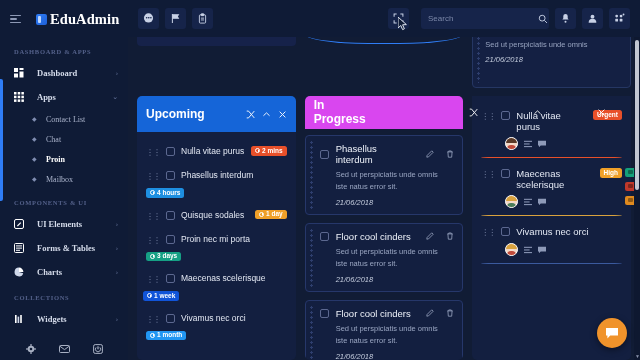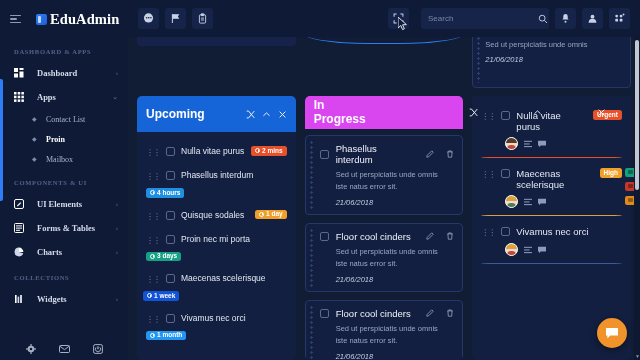--- a/index.html
+++ b/index.html
@@ -263,20 +263,24 @@
             </g>
           </svg>
       </span>
       <span class="lbl">Apps</span>
       <span class="chev">⌄</span>
     </div>
 
     <div class="sub-item">
       <span class="dot">◆</span>
       <span class="lbl">Contact List</span>
+    </div>
+    <div class="sub-item">
+      <span class="dot">◆</span>
+      <span class="lbl">Chat</span>
     </div>
     <div class="sub-item sel">
       <span class="dot">◆</span>
       <span class="lbl">Proin</span>
     </div>
     <div class="sub-item">
       <span class="dot">◆</span>
       <span class="lbl">Mailbox</span>
     </div>
 

